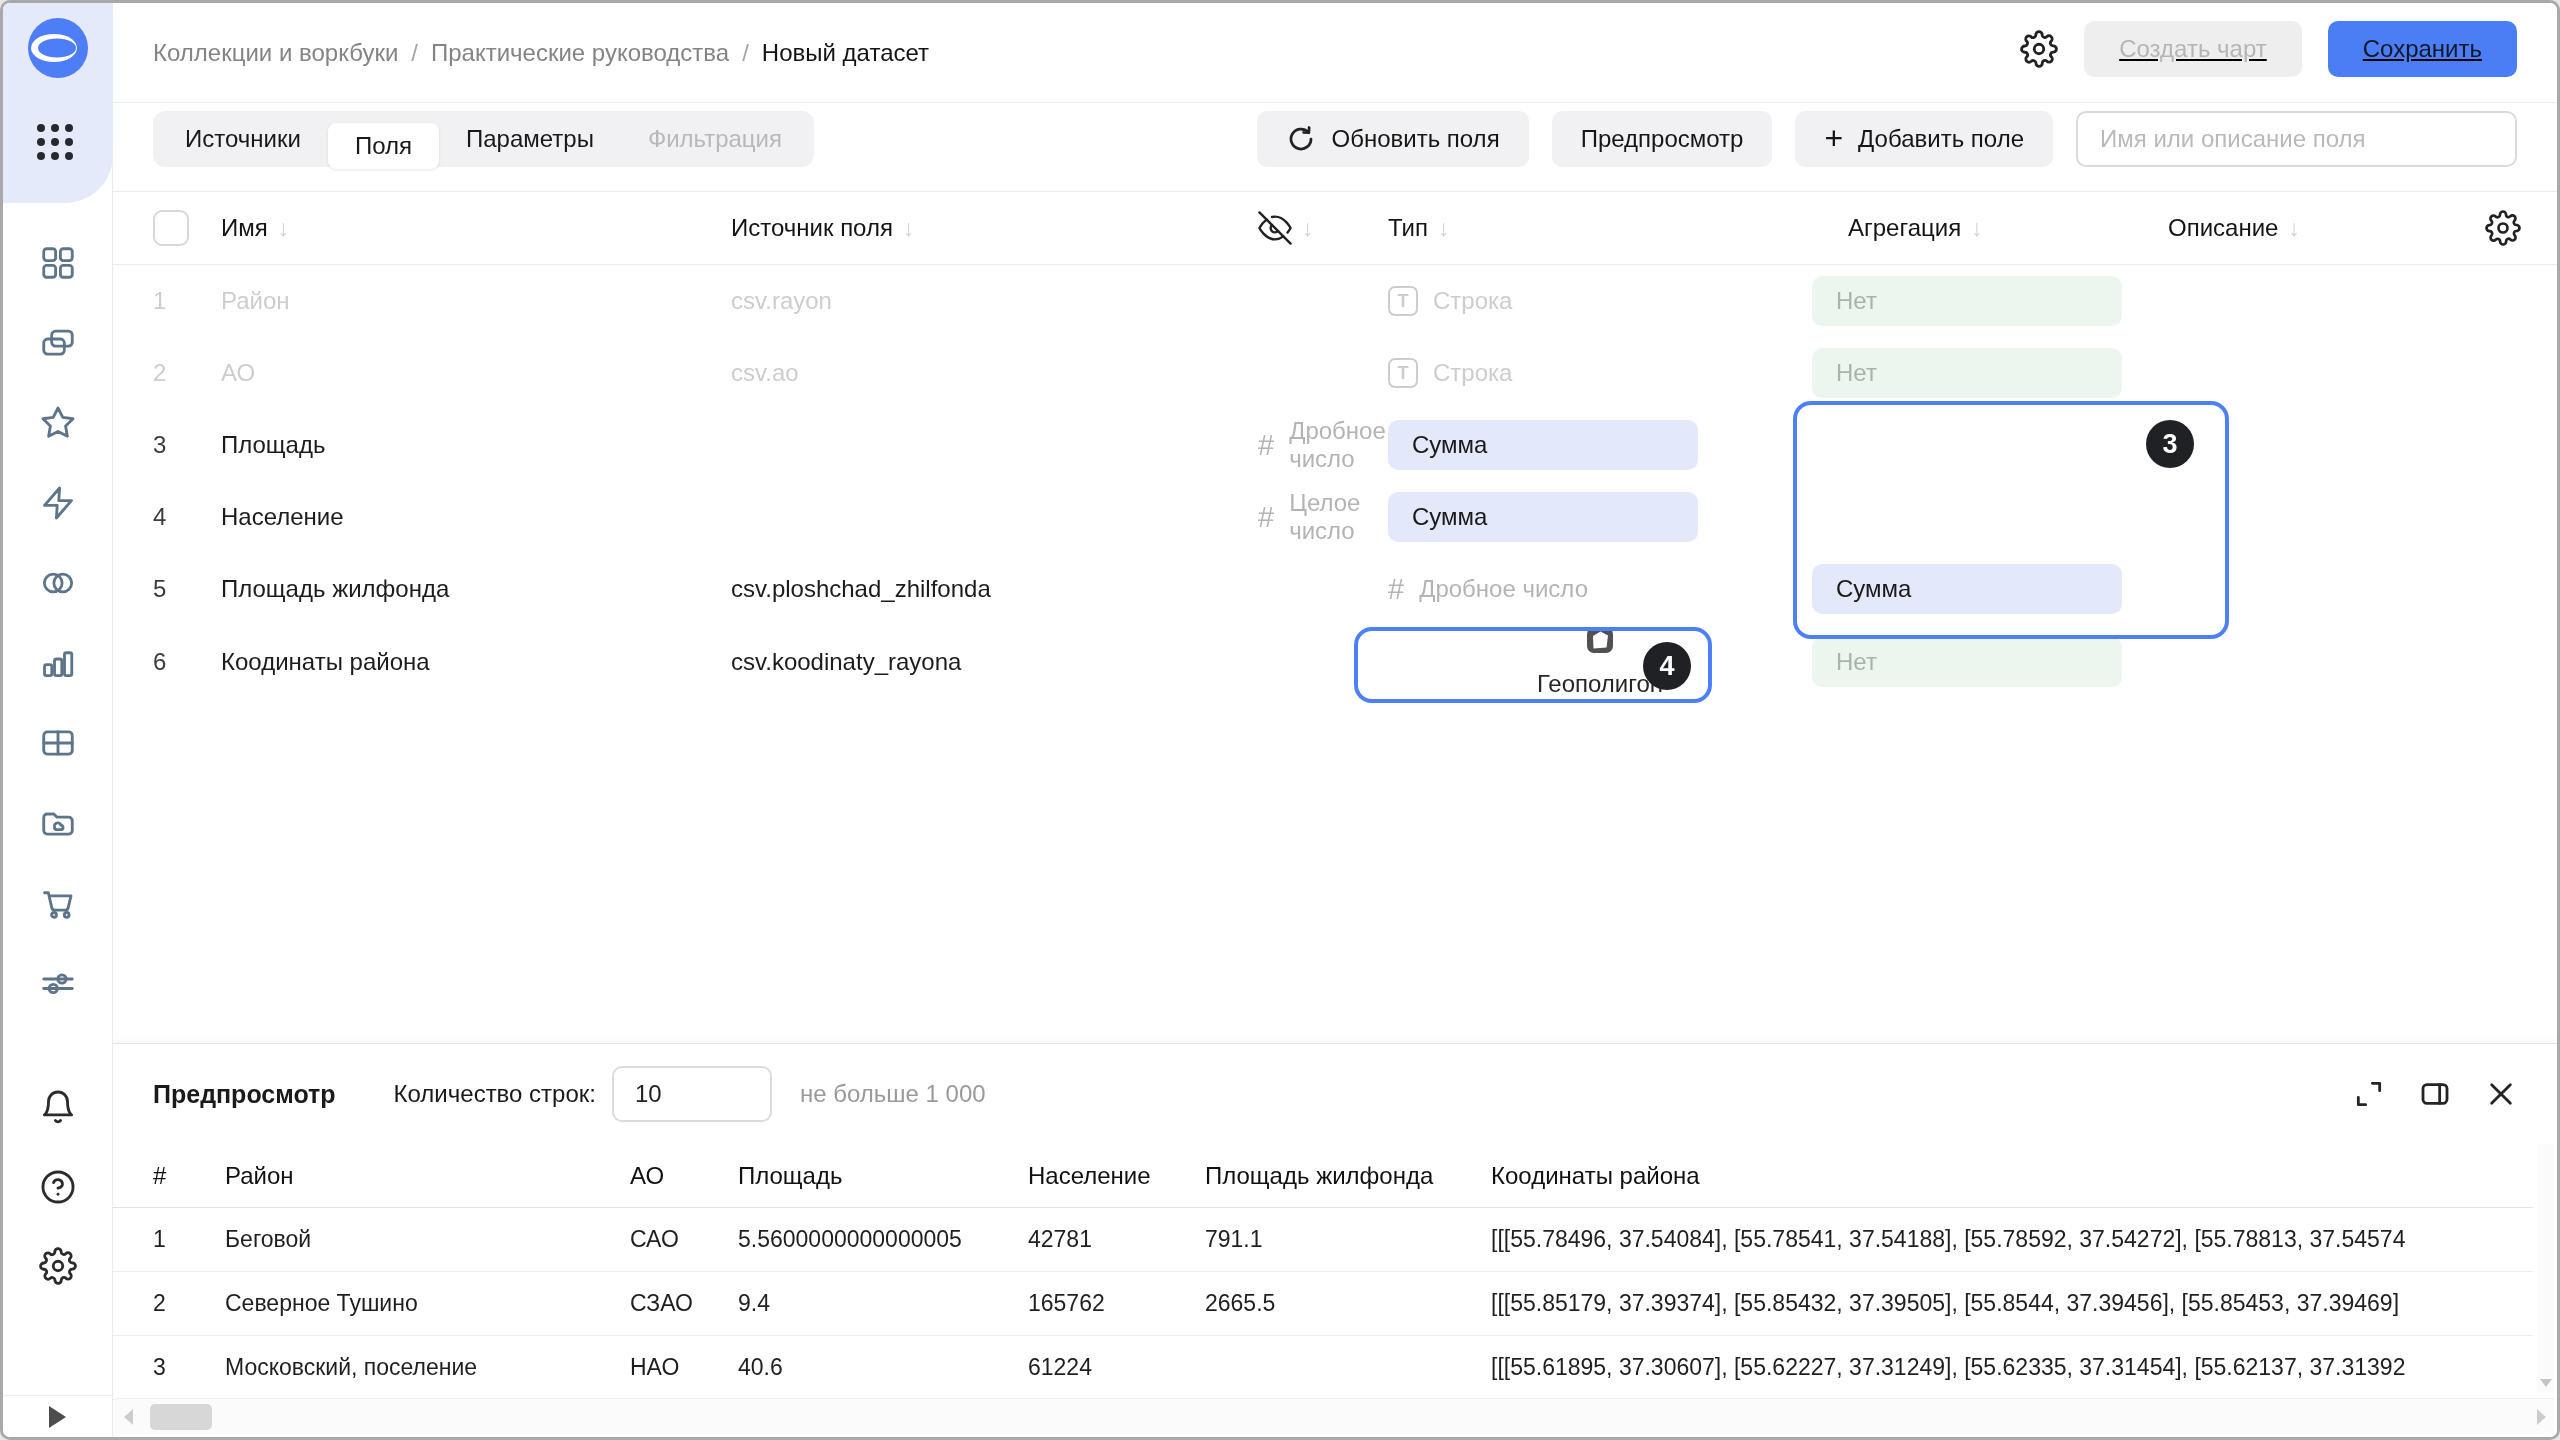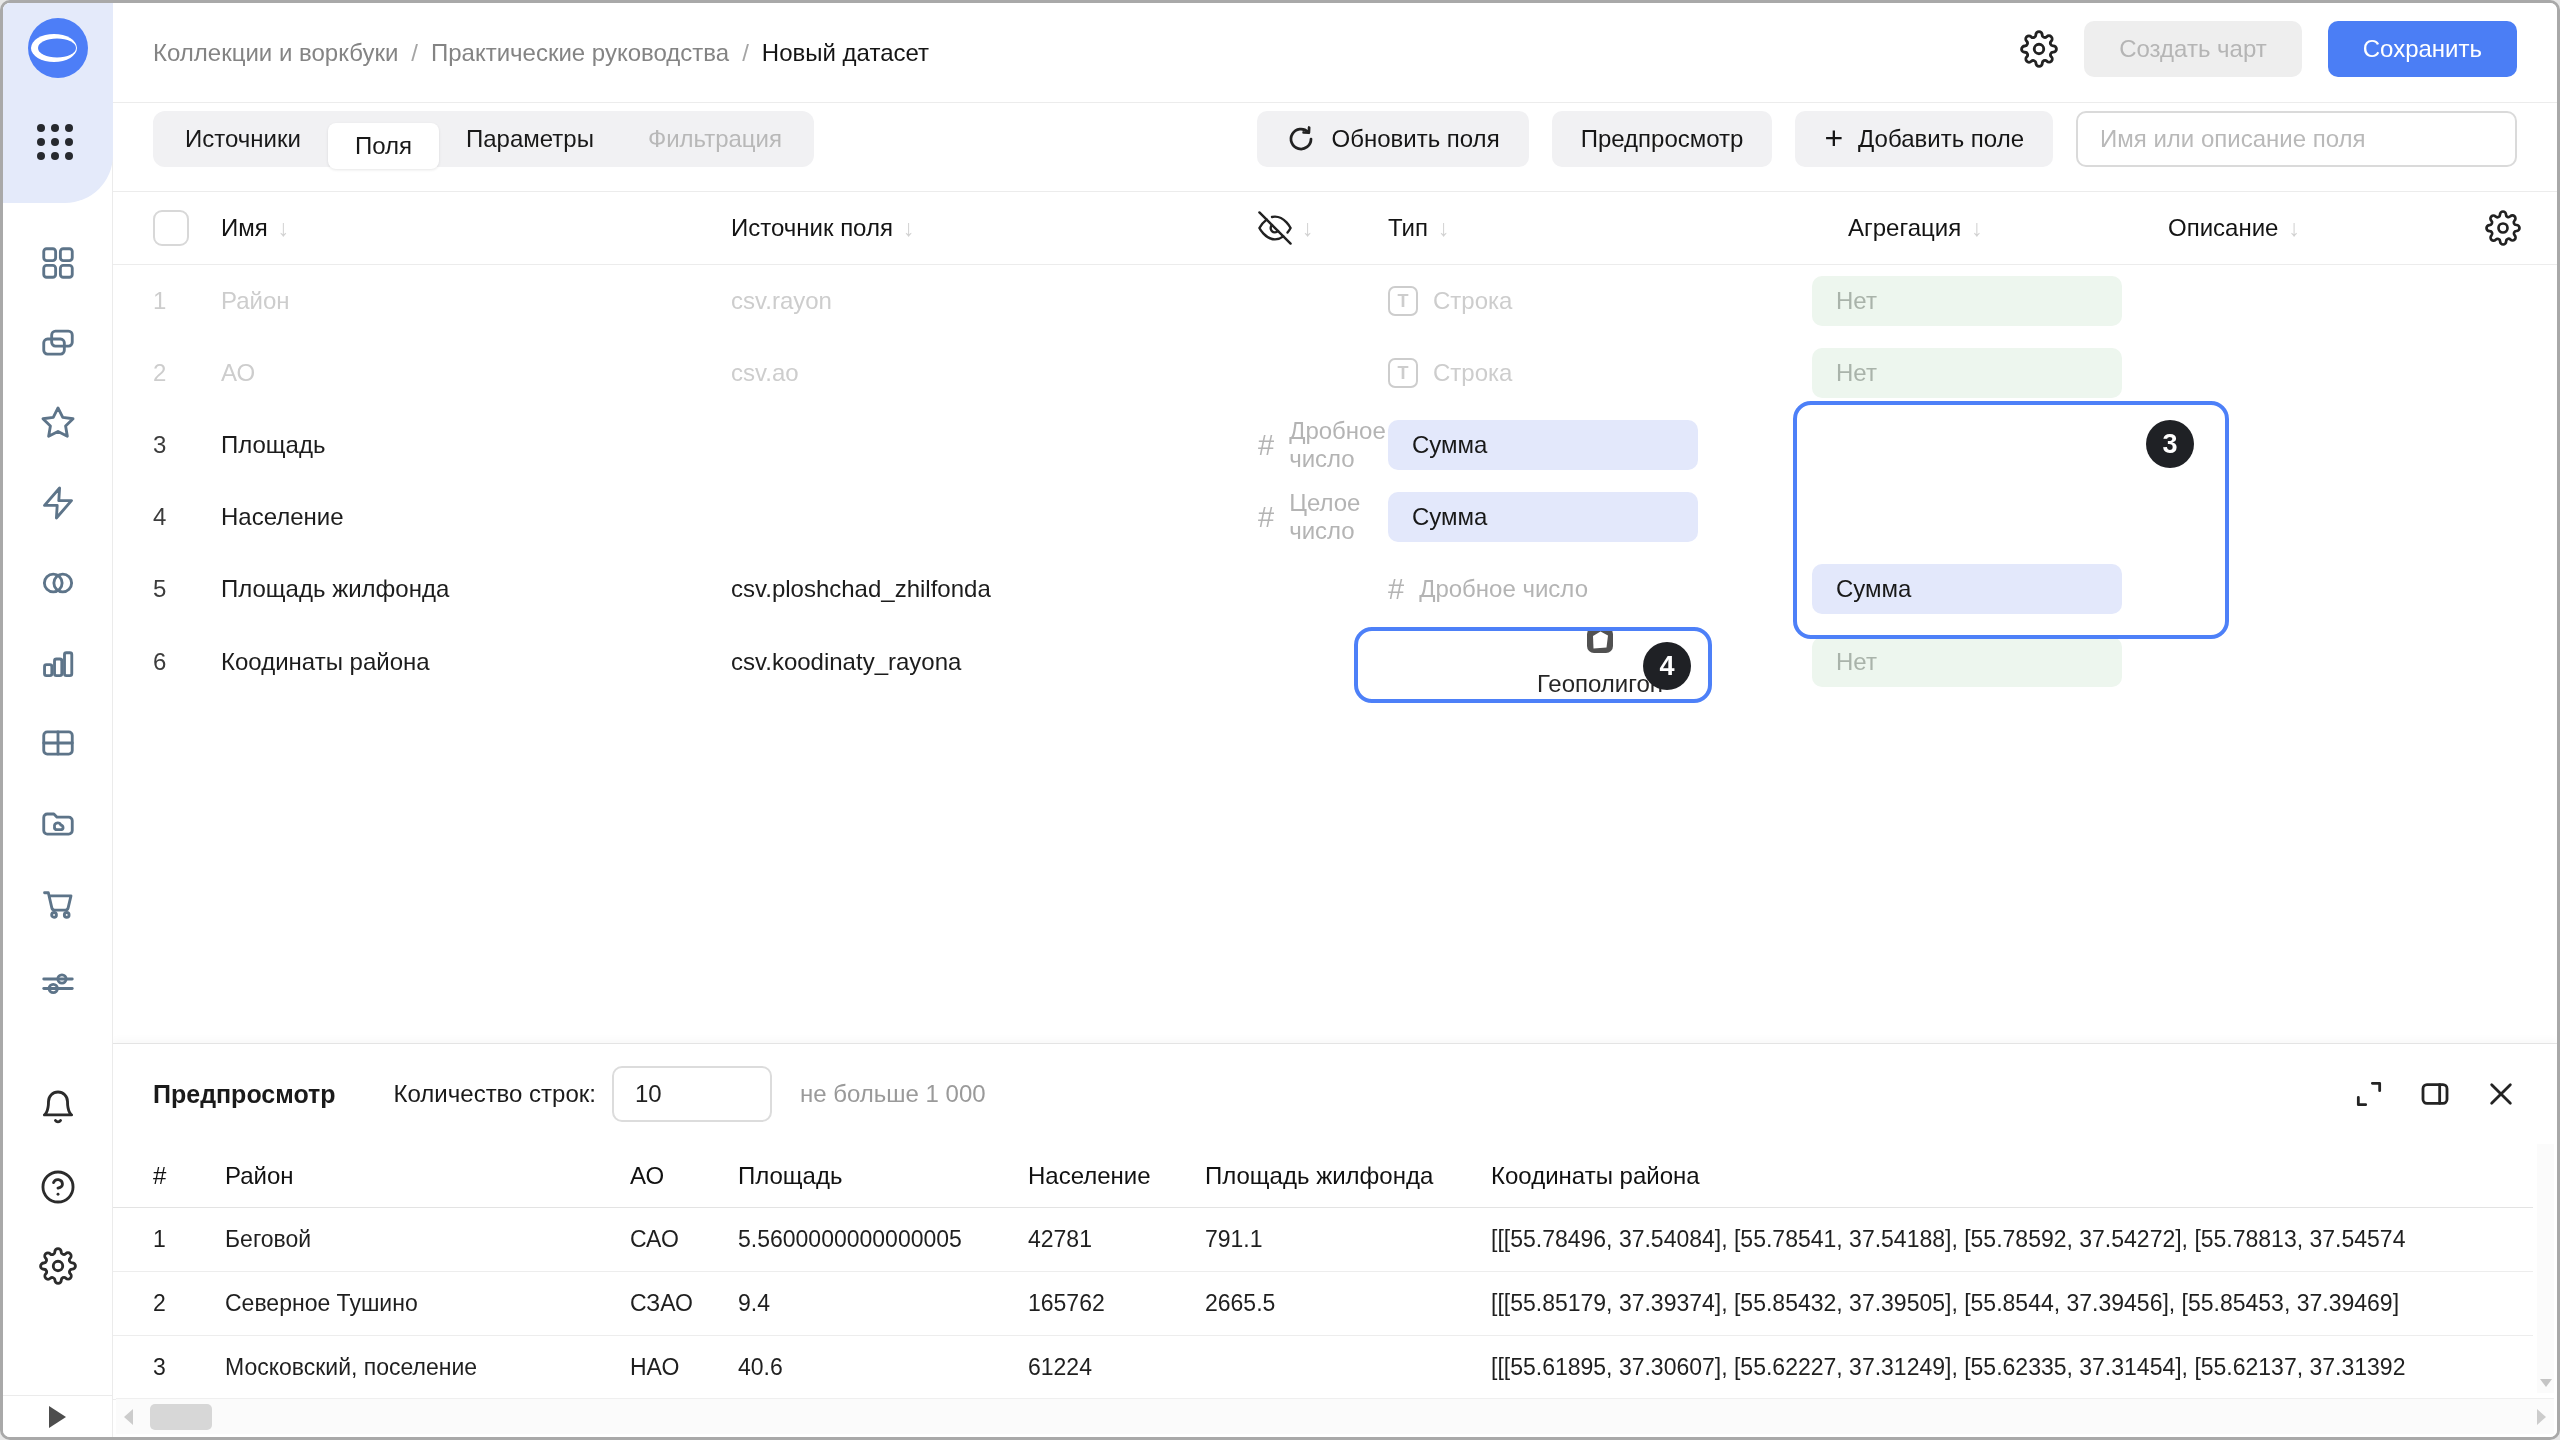--- a/index.html
+++ b/index.html
@@ -20,26 +20,26 @@
   .sb1{top:1104px}.sb2{top:1184px}.sb3{top:1263px}
   .sidebar-bottom { position:absolute; left:0; bottom:0; width:109px; height:42px; border-top:1px solid #ebebeb; display:flex; align-items:center; justify-content:center; }
   .play-tri { width:0; height:0; border-top:11px solid transparent; border-bottom:11px solid transparent; border-left:17px solid #4d4d4d; }
 
   
   .topbar { position:absolute; left:110px; top:0; right:0; height:100px; background:#fff; border-bottom:1px solid #ececec; }
   .breadcrumbs { position:absolute; left:40px; top:0; height:100px; display:flex; align-items:center; font-size:24px; }
   .bc-link { color:#848484; }
   .bc-sep { color:#a5a5a5; margin:0 13px; }
   .bc-current { color:#141414; }
-  .topbar-right { position:absolute; right:40px; top:0; height:92px; display:flex; align-items:center; gap:26px; }
+  .topbar-right { position:absolute; right:40px; top:0; height:92px; display:flex; align-items:center; gap:26px;text-decoration:underline; }
   .icon-btn { display:flex; color:#222; }
   .icon-btn svg { width:38px; height:38px; stroke:currentColor; fill:none; stroke-width:1.8; stroke-linecap:round; stroke-linejoin:round; }
   .btn { height:56px; border-radius:10px; font-size:24px; display:flex; align-items:center; padding:0 35px; border:none; cursor:default; }
   .btn-disabled { background:#eeeeee; color:#b5b5b5; }
-  .btn-primary { background:#4b7ef5; color:#ffffff; }
+  .btn-primary { background:#4b7ef5; color:#0f172a; }
 
   
   .toolbar { position:absolute; left:150px; right:40px; top:108px; height:56px; }
   .tabs { position:absolute; left:0; top:0; display:inline-flex; background:#f1f1f3; border-radius:12px; padding:5px; height:56px; align-items:center; font-size:24px; }
   .tab { padding:0 27px; height:46px; display:flex; align-items:center; border-radius:8px; color:#191919; }
   .tab.active { background:#fff; box-shadow:0 1px 3px rgba(0,0,0,.10);margin-top:13px; }
   .tab.disabled { color:#b8b8b8; }
   .toolbar-right { position:absolute; right:0; top:0; display:flex; gap:23px; height:56px; }
   .tbtn { background:#f1f1f3; border-radius:10px; height:56px; display:flex; align-items:center; padding:0 29px; font-size:24px; gap:15px; color:#161616; border:none; }
   .tbtn svg { width:30px; height:30px; stroke:#222; fill:none; stroke-width:2.2; stroke-linecap:round; stroke-linejoin:round; }

